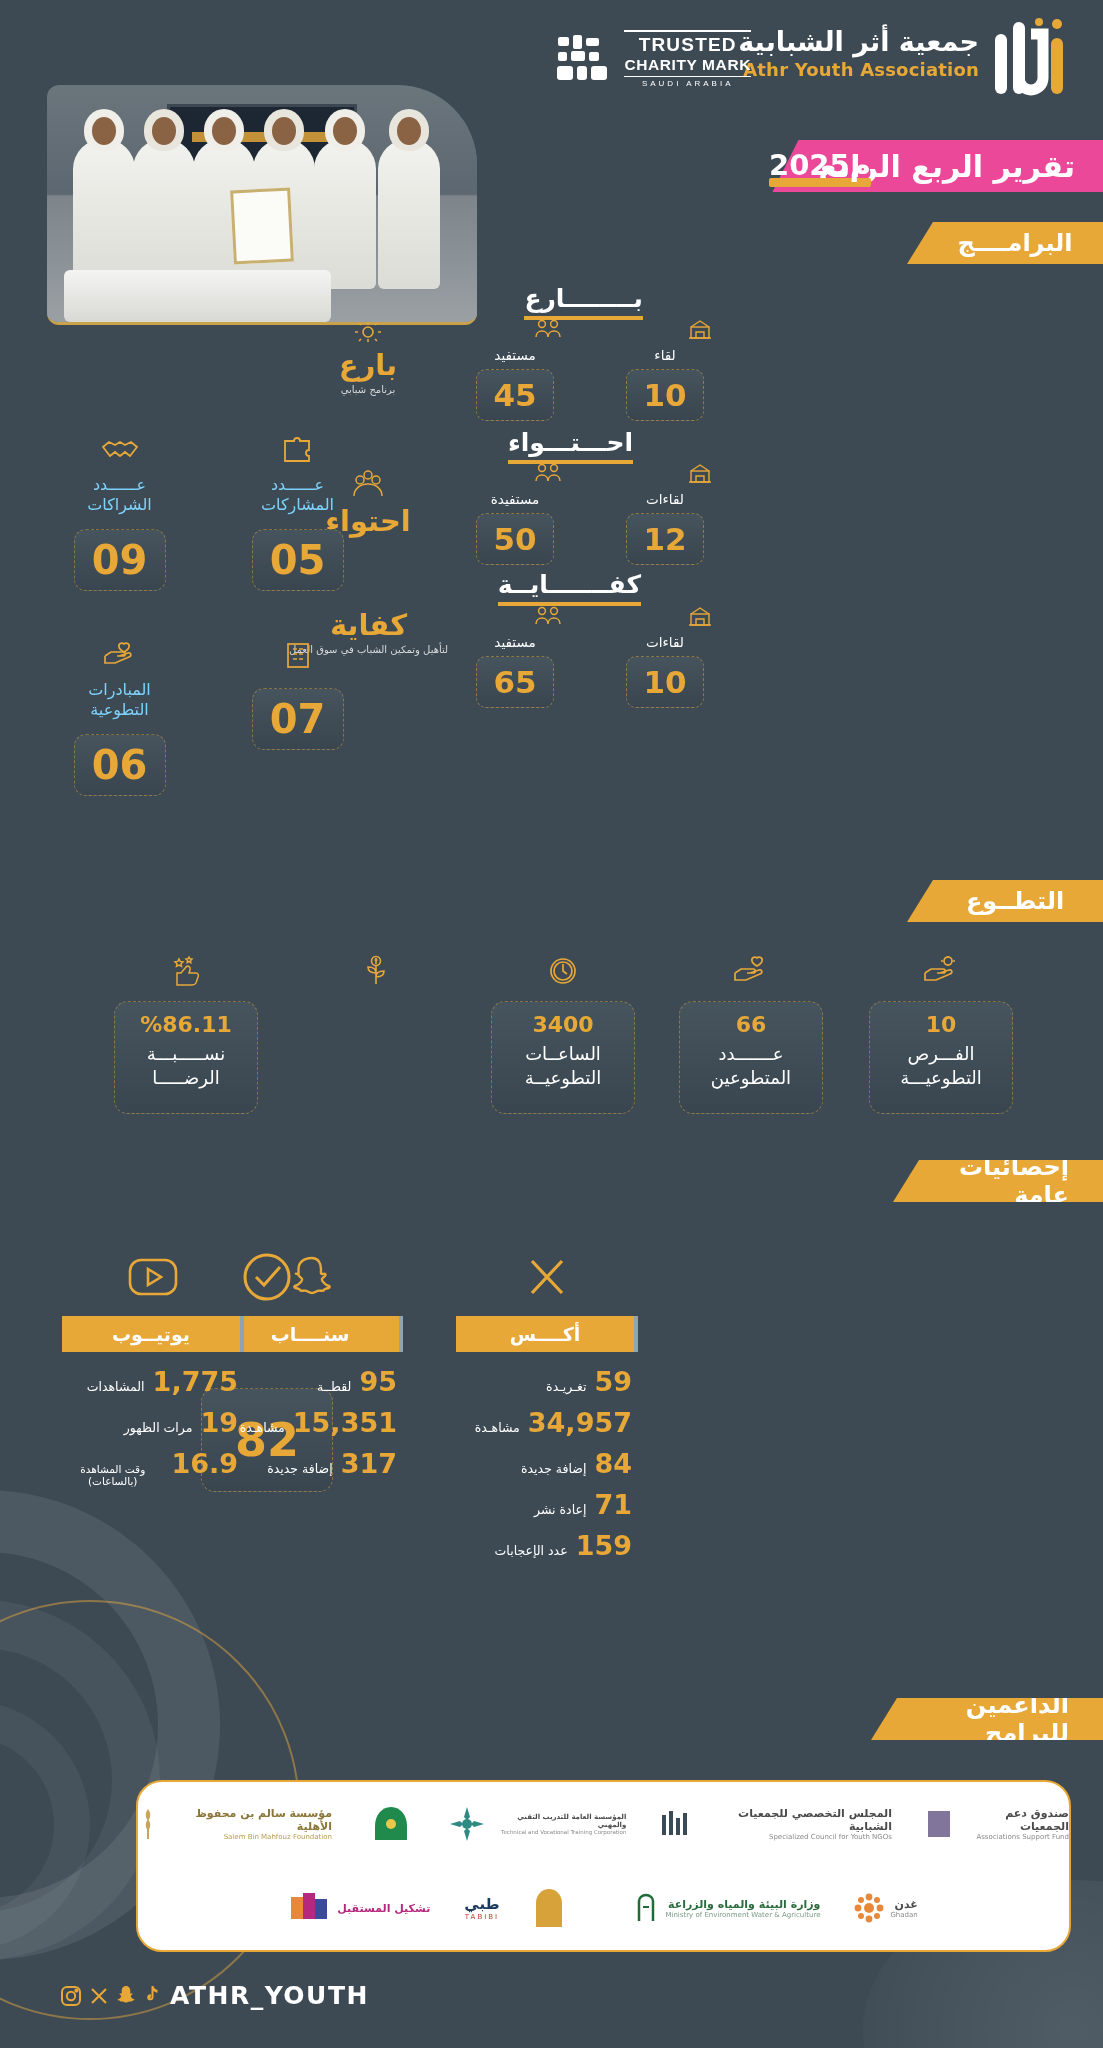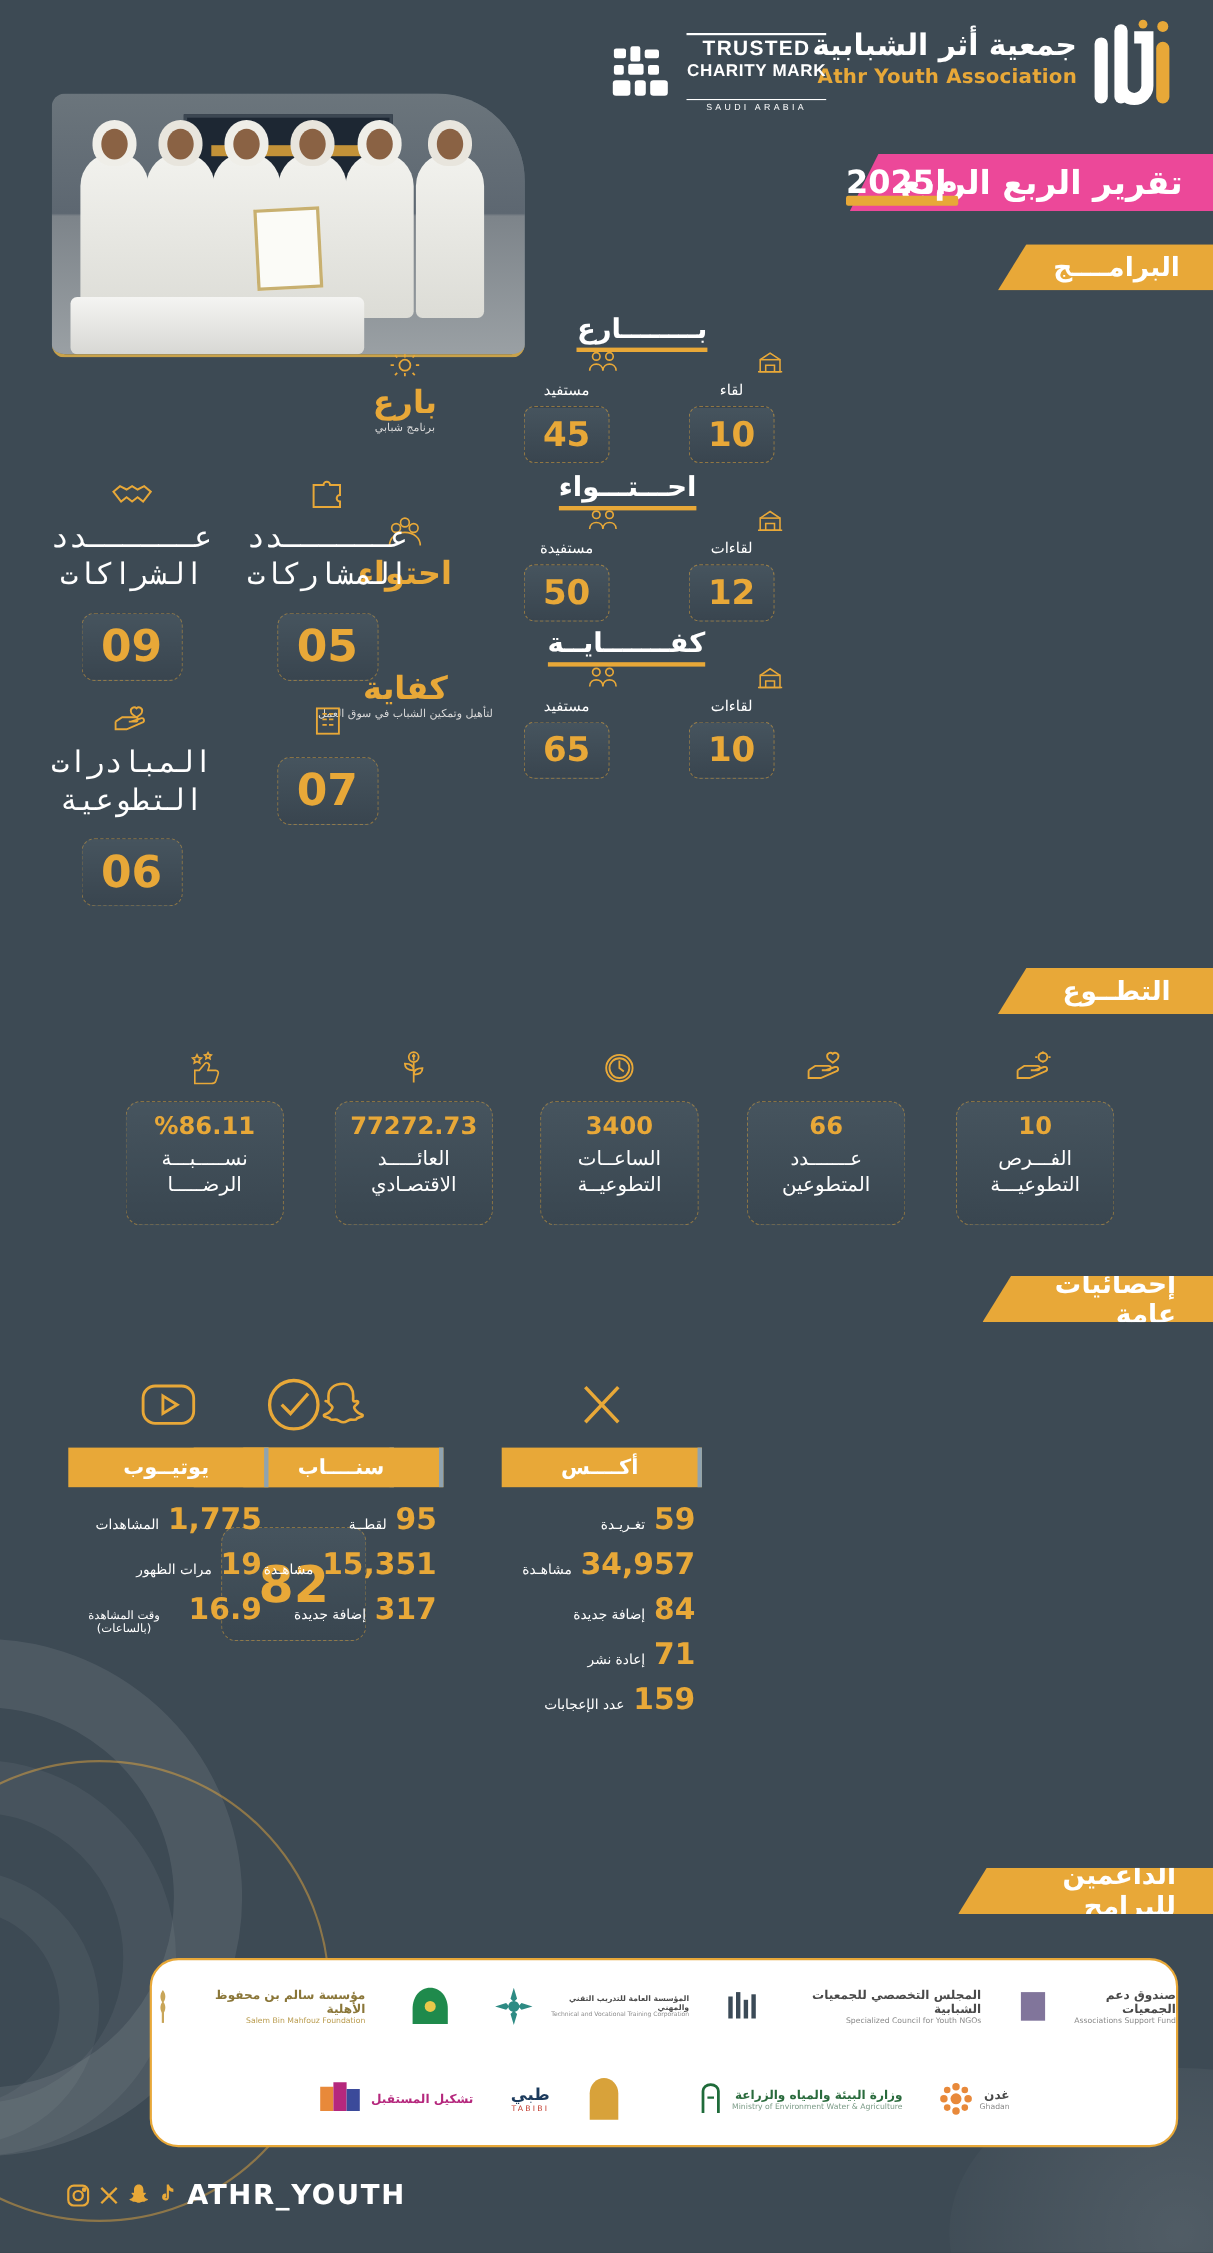--- a/index.html
+++ b/index.html
@@ -46,21 +46,21 @@
   .assoc-ar { color: #ffffff; font-size: 27px; font-weight: bold; letter-spacing: 0.5px; }
   .assoc-en { color: #e8a838; font-size: 18px; font-weight: bold; margin-top: 2px; letter-spacing: .2px;}
   .tcm {
     position: absolute; right: 352px; top: 30px;
     display: flex; align-items: center; gap: 10px; direction: ltr;
   }
   .tcm-glyph { width: 58px; height: 52px; }
   .tcm-text { color:#fff; text-align: center; font-family:"Liberation Sans",sans-serif; }
   .tcm-l1 { font-size: 19px; font-weight: bold; letter-spacing: 1.2px; border-top: 2px solid #fff; padding-top:2px;}
   .tcm-l2 { font-size: 15.5px; font-weight: bold; letter-spacing: .6px; }
-  .tcm-l3 { font-size: 8px; letter-spacing: 3px; border-top: 1.5px solid #fff; margin-top:16px; padding-top:2px;}
+  .tcm-l3 { font-size: 8px; letter-spacing: 3px; border-top: 1.5px solid #fff; margin-top:2px; padding-top:2px;}
 
   
   .hero-photo {
     position: absolute; left: 47px; top: 85px; width: 430px; height: 240px;
     border-radius: 12px 80px 12px 12px;
     overflow: hidden;
     border-bottom: 3px solid #c9a24a;
     background: linear-gradient(160deg,#2f3c47 0%,#55636e 40%,#8d9aa3 100%);
   }
   .hp-wall { position:absolute; inset:0; background:linear-gradient(180deg,#6b757c 0%,#5d6771 46%,#7d848a 47%,#9aa0a4 100%); }
@@ -119,21 +119,21 @@
     background: linear-gradient(180deg,#46545e 0%,#39454f 100%);
     border: 1px dashed rgba(232,168,56,0.5);
     border-radius: 10px; width: 78px; height: 52px; margin: 0 auto;
     display: flex; align-items: center; justify-content: center;
     color: #e8a838; font-size: 31px; font-weight: bold;
   }
 
   
   .big-stat { position: absolute; text-align: center; width: 175px; }
   .bs-icon { color: #e8a838; height: 34px; margin-bottom: 6px; }
-  .bs-label { color: #ffffff; font-size: 27px; line-height: 1.25; letter-spacing: 2px; font-family: Liberation Mono, monospace; }
+  .bs-label { color: #7dd3fc; font-size: 16px; line-height: 1.25; letter-spacing: 2px; }
   .bs-box {
     margin: 14px auto 0; width: 92px; height: 62px; border-radius: 12px;
     background: linear-gradient(180deg,#46545e 0%,#39454f 100%);
     border: 1px dashed rgba(232,168,56,0.45);
     display: flex; align-items: center; justify-content: center;
     color: #e8a838; font-size: 40px; font-weight: bold;
   }
 
   
   .vol-card { position: absolute; width: 144px; text-align: center; }
@@ -501,25 +501,20 @@
   <div class="vol-card" style="right:655px;top:955px;">
     <div class="vc-icon">
       <svg viewBox="0 0 30 32" width="30" height="32" style="margin:0 auto;">
           <g stroke="#e8a838" stroke-width="1.6" fill="none">
             <circle cx="15" cy="6" r="4.5"></circle>
             <path d="M15 3v6M13.5 5h3"></path>
             <path d="M15 11v18M15 18c-5 0-8-2-8-6 5 0 8 2 8 6zM15 22c5 0 8-2 8-6-5 0-8 2-8 6z"></path>
           </g>
         </svg>
     </div>
-    <div class="vc-box">
-      <div class="vc-val">77272.73</div>
-      <div class="vc-lab" style="white-space:pre-line;">العائـــــد
-الاقتصـادي</div>
-    </div>
   </div>
 
   <div class="vol-card" style="right:845px;top:955px;">
     <div class="vc-icon">
       <svg viewBox="0 0 34 32" width="34" height="32" style="margin:0 auto;">
           <g stroke="#e8a838" stroke-width="1.5" fill="none">
             <path d="M8 30v-12h4l5-6c2-2 5 0 4 3l-1 3h7c2 0 3 2 2 4l-2 6c-1 2-2 2-4 2z"></path>
             <path d="M10 4l1.2 2.4L14 6.8l-2 1.9.5 2.7L10 10.1 7.5 11.4 8 8.7l-2-1.9 2.8-.4z"></path>
             <path d="M20 2l.9 1.8 2 .3-1.4 1.4.3 2-1.8-1-1.8 1 .3-2L17 4.1l2-.3z"></path>
           </g>

